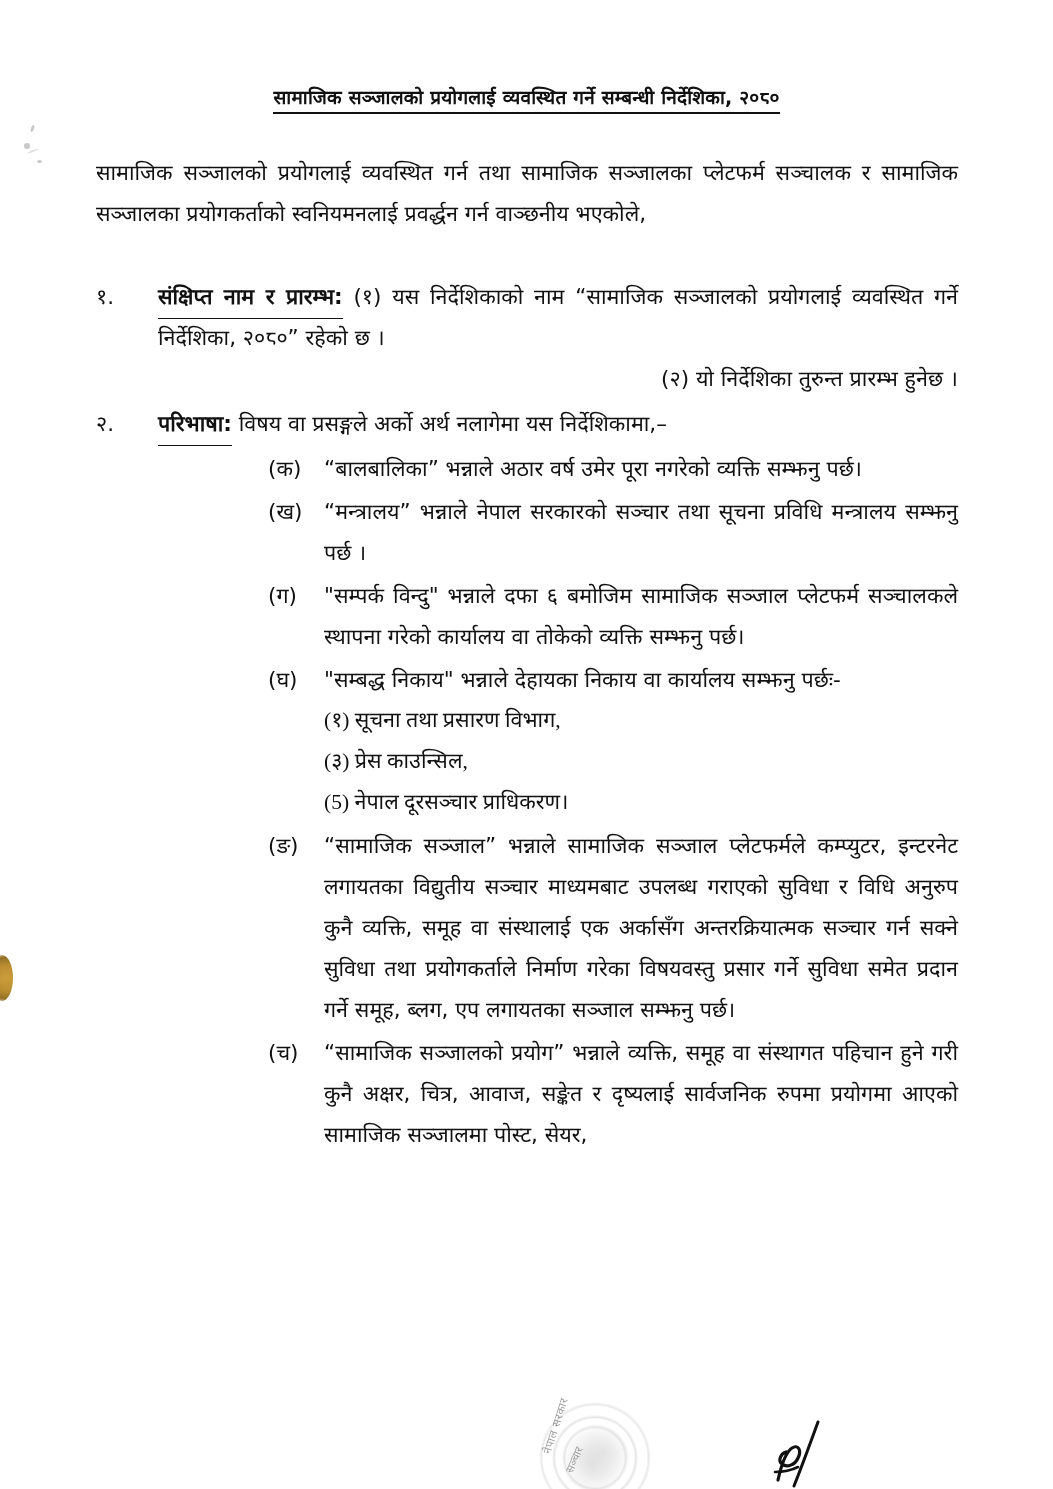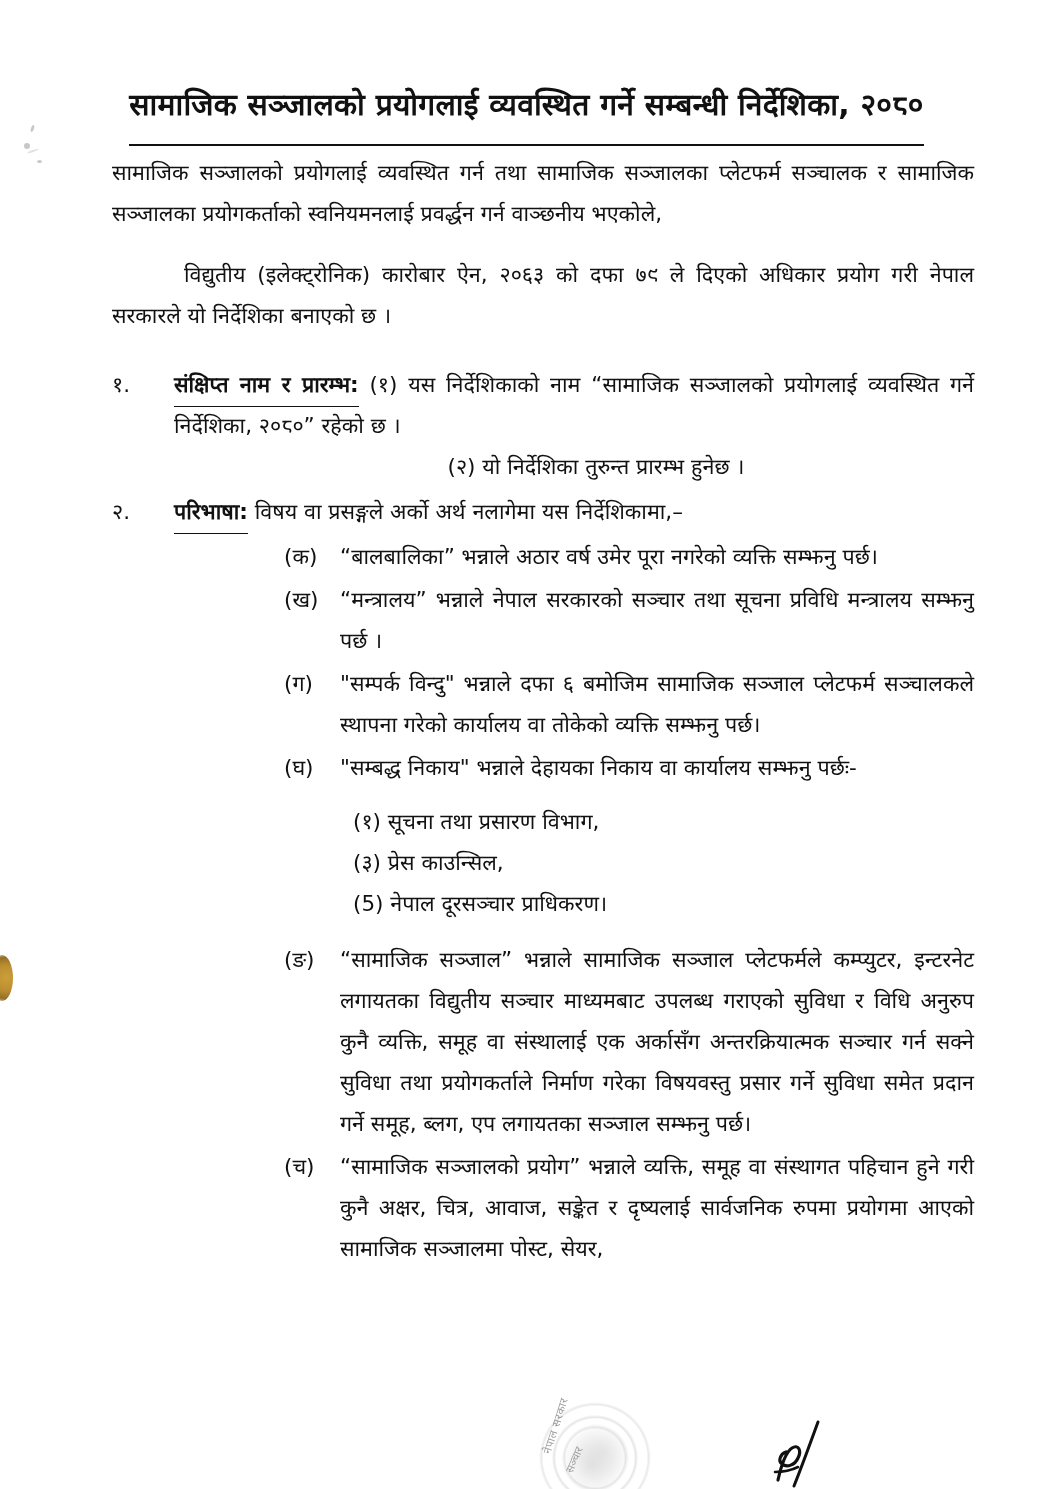--- a/index.html
+++ b/index.html
@@ -47,33 +47,33 @@
   
   .title-wrap {
     position: absolute;
     top: 86px;
     left: 0;
     width: 100%;
     text-align: center;
   }
   .doc-title {
     display: inline-block;
-    font-size: 30px;
+    font-size: 19px;
     font-weight: 700;
     letter-spacing: .2px;
     border-bottom: 2px solid #111;
-    padding-bottom: 20px;
+    padding-bottom: 2px;
     line-height: 1.25;
     white-space: nowrap;
   }
 
   .body-area {
     position: absolute;
     top: 152px;
-    left: 112px;
+    left: 96px;
     width: 862px;
     font-size: 21.5px;
     line-height: 41px;
   }
 
   p.para {
     margin: 0 0 6px 0;
     text-align: justify;
     text-justify: inter-word;
   }
@@ -98,21 +98,21 @@
     text-align: justify;
   }
   .clause-body .lead {
     font-weight: 700;
     border-bottom: 1.6px solid #111;
     padding-bottom: 9px;
   }
   .sub-para {
     margin: 0;
     text-indent: 44px;
-    text-align: center;
+    text-align: right;
   }
 
   
   .sub-list {
     margin: 0;
     padding: 0;
   }
   .sub-item {
     display: flex;
     align-items: flex-start;
@@ -125,23 +125,24 @@
   }
   .sub-text {
     flex: 1 1 auto;
     text-align: justify;
     text-justify: inter-word;
   }
   .sub-text.left { text-align: left; }
 
   
   .num-list {
-    margin: 13px;
+    margin: 0;
     padding: 0;
     list-style: none;
+    font-family: Liberation Serif, serif;
   }
   .num-list li {
     text-align: left;
     line-height: 41px;
   }
 
   
   .seal {
     position: absolute;
     left: 535px;
@@ -207,21 +208,20 @@
   <div class="title-wrap">
     <span class="doc-title">सामाजिक सञ्जालको प्रयोगलाई व्यवस्थित गर्ने सम्बन्धी निर्देशिका, २०८०</span>
   </div>
 
   <div class="body-area">
 
     <p class="para">सामाजिक सञ्जालको प्रयोगलाई व्यवस्थित गर्न तथा सामाजिक सञ्जालका प्लेटफर्म सञ्चालक र सामाजिक सञ्जालका प्रयोगकर्ताको स्वनियमनलाई प्रवर्द्धन गर्न वाञ्छनीय भएकोले,</p>
 
     <div class="spacer-sm"></div>
 
-    <p class="para indent">विद्युतीय (इलेक्ट्रोनिक) कारोबार ऐन, २०६३ को दफा ७९ ले दिएको अधिकार प्रयोग गरी नेपाल सरकारले यो निर्देशिका बनाएको छ ।</p>
 
     <div class="spacer-md"></div>
 
     <div class="clause">
       <div class="clause-num">१.</div>
       <div class="clause-body">
         <span class="lead">संक्षिप्त नाम र प्रारम्भ:</span>
         <span>(१) यस निर्देशिकाको नाम “सामाजिक सञ्जालको प्रयोगलाई व्यवस्थित गर्ने निर्देशिका, २०८०” रहेको छ ।</span>
         <p class="sub-para">(२) यो निर्देशिका तुरुन्त प्रारम्भ हुनेछ ।</p>
       </div>

